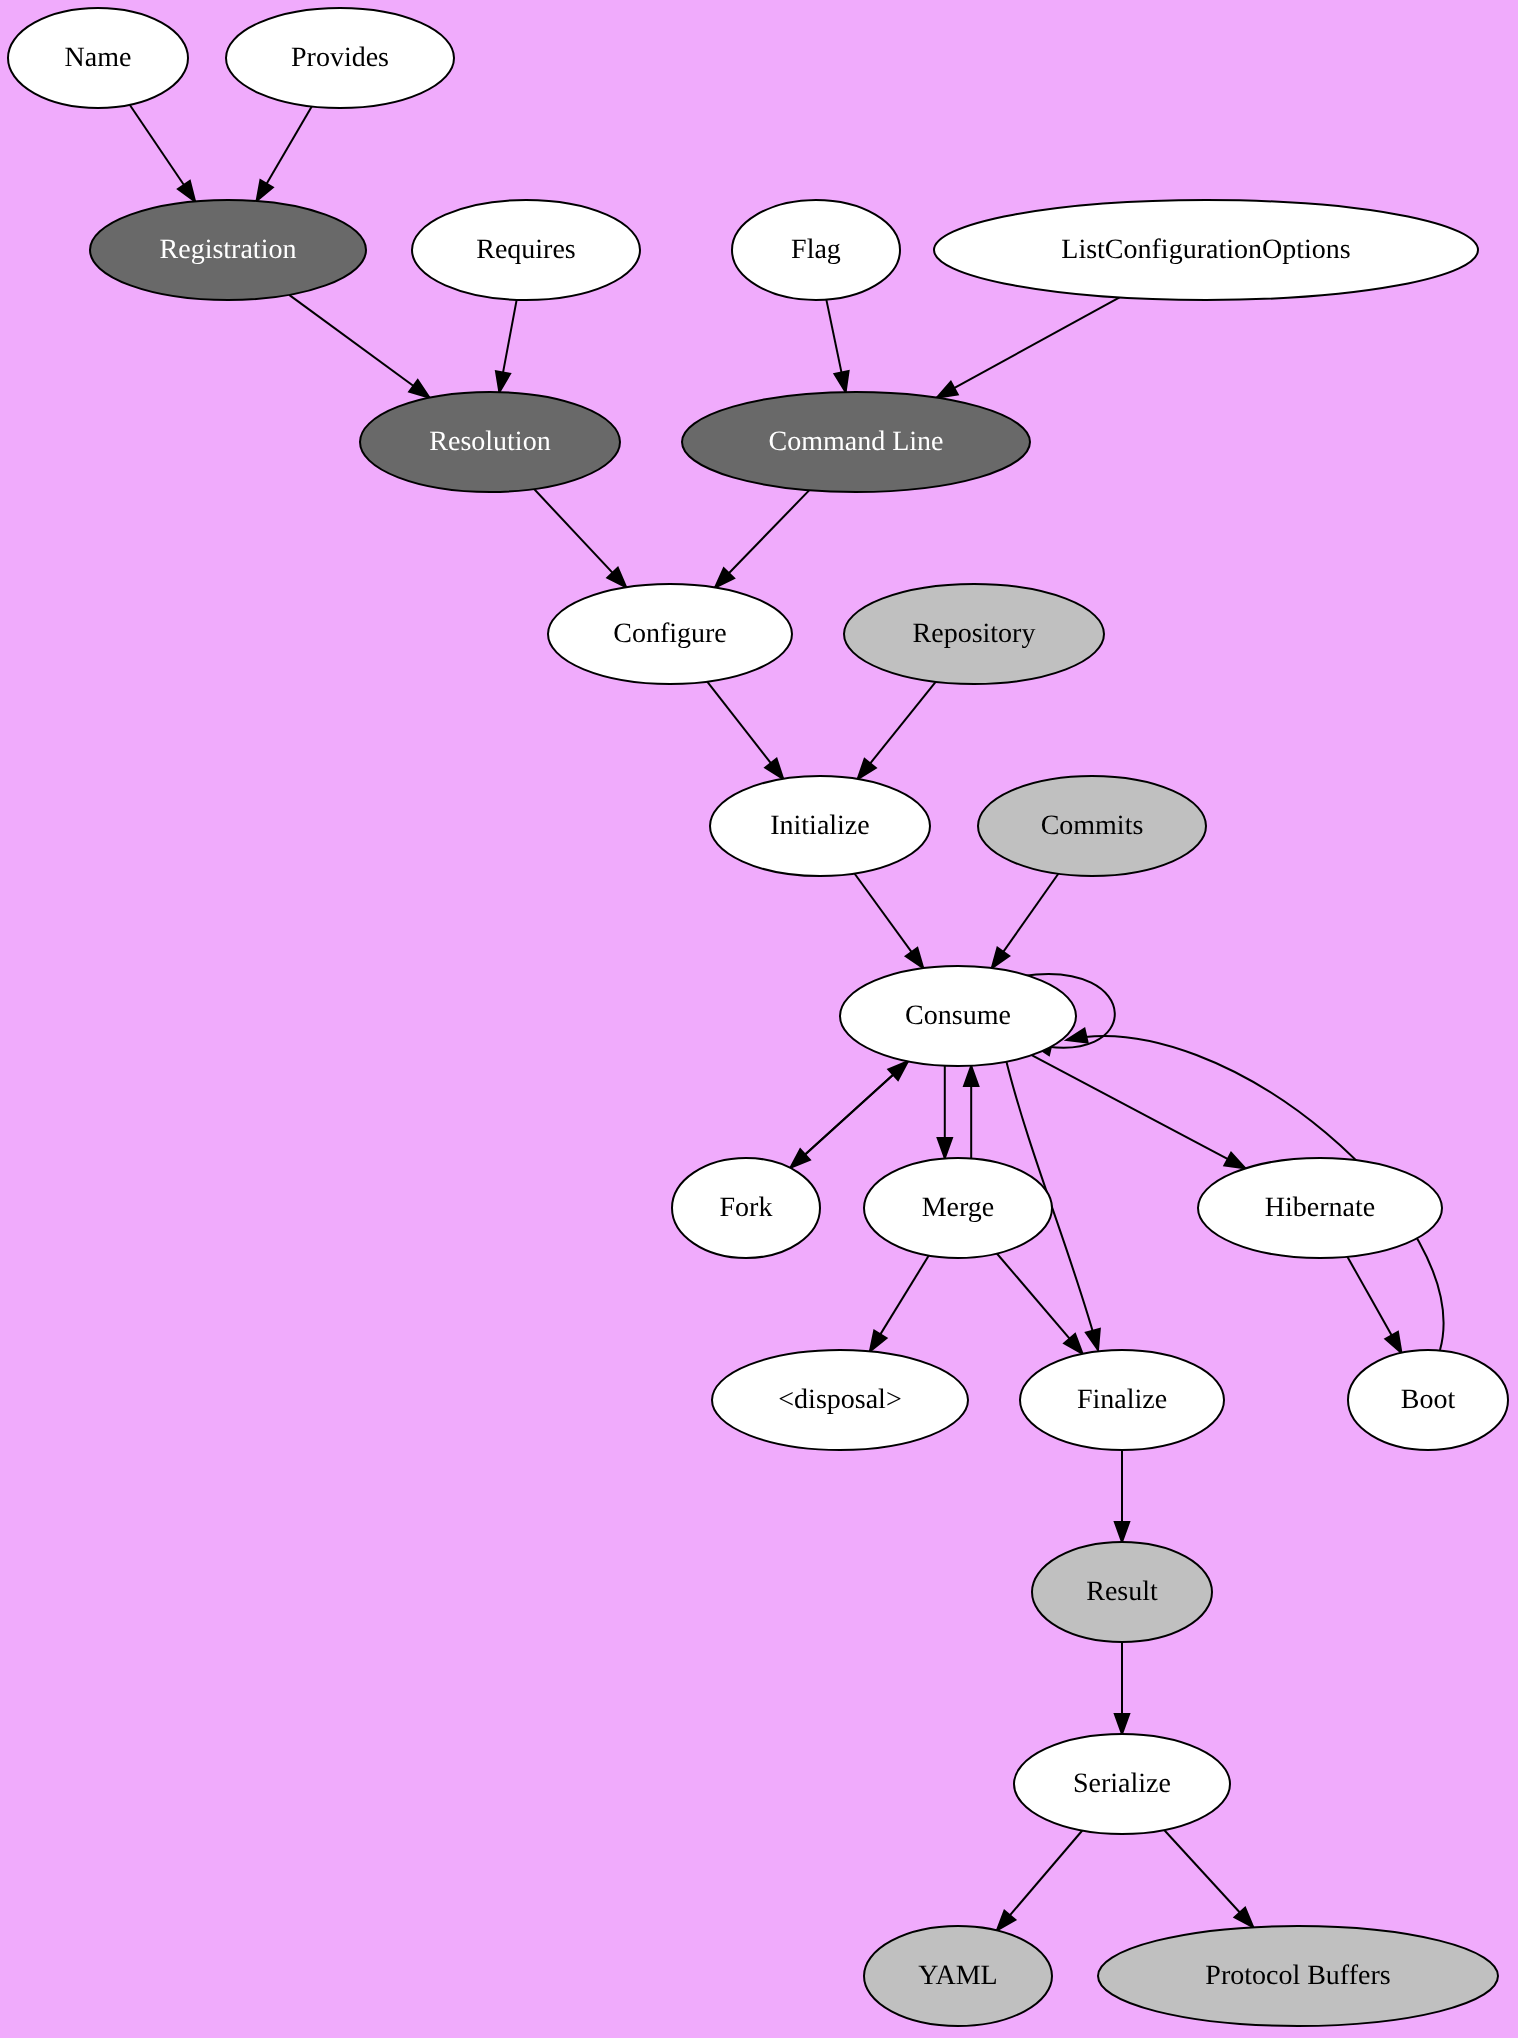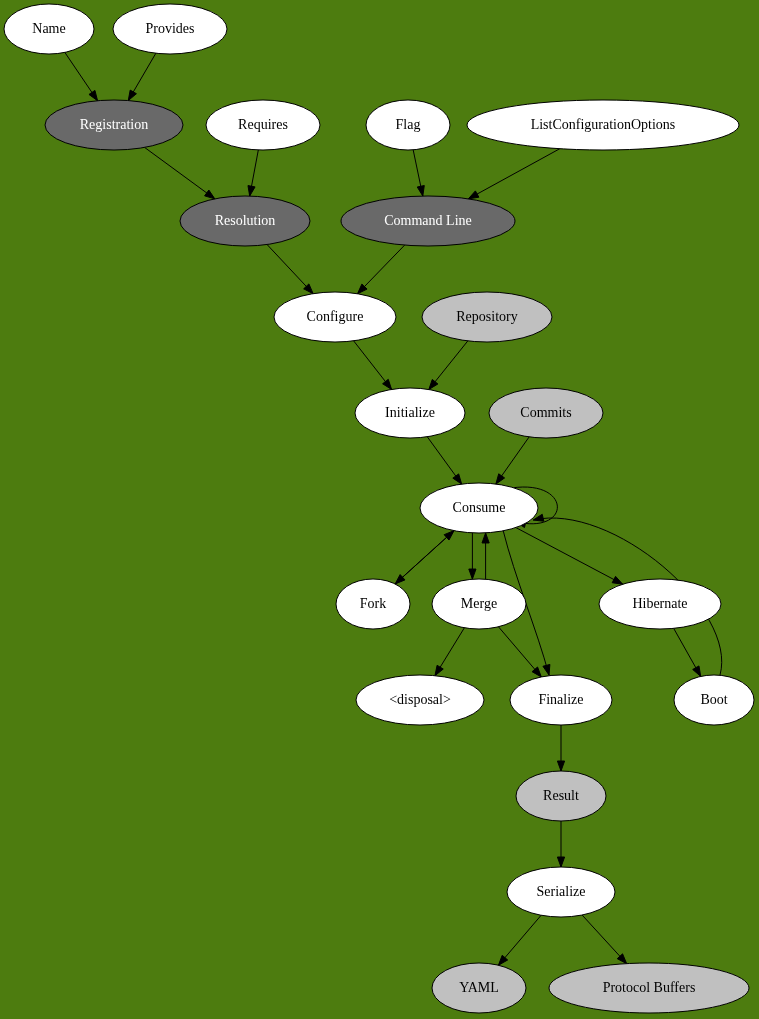--- a/index.html
+++ b/index.html
@@ -8,21 +8,21 @@
     background: #ffffff;
   }
   body {
     font-family: "Liberation Serif", serif;
   }
   #graph-root {
     position: relative;
     width: 759px;
     height: 1019px;
     overflow: hidden;
-    background: #4d7c0f;
+    background: #f0abfc;
     text-align: right;
   }
   #graph-svg {
     position: absolute;
     top: 0;
     left: 0;
     width: 759px;
     height: 1019px;
   }
   .node-label {

